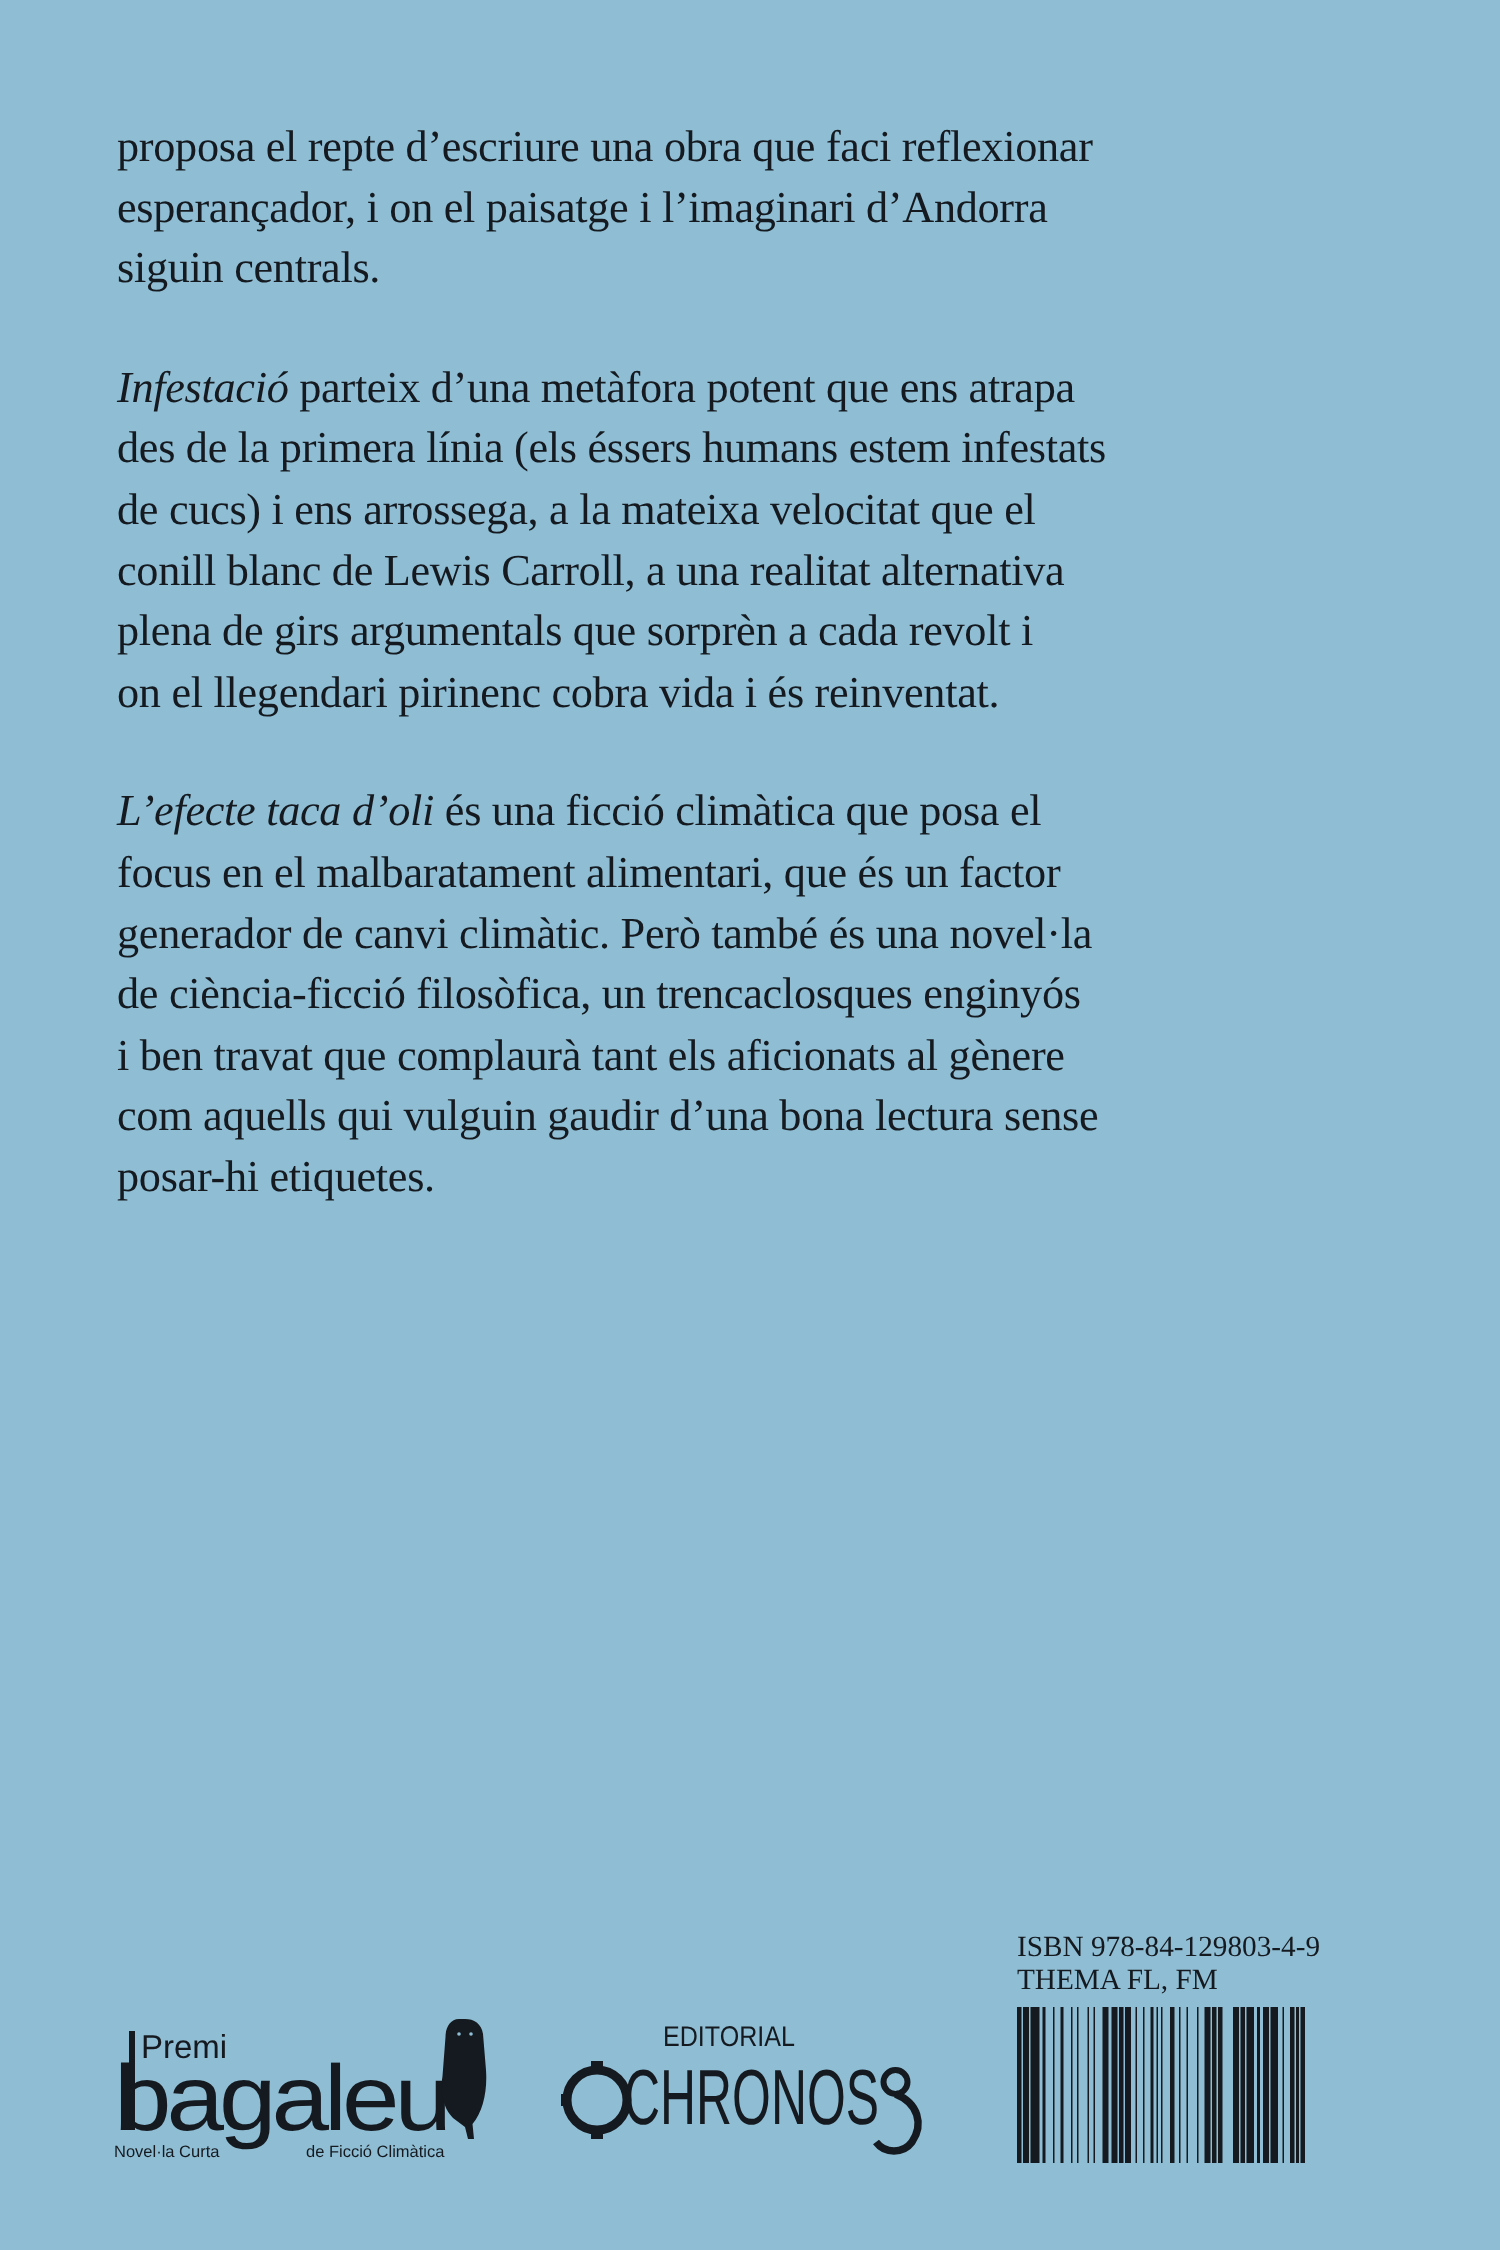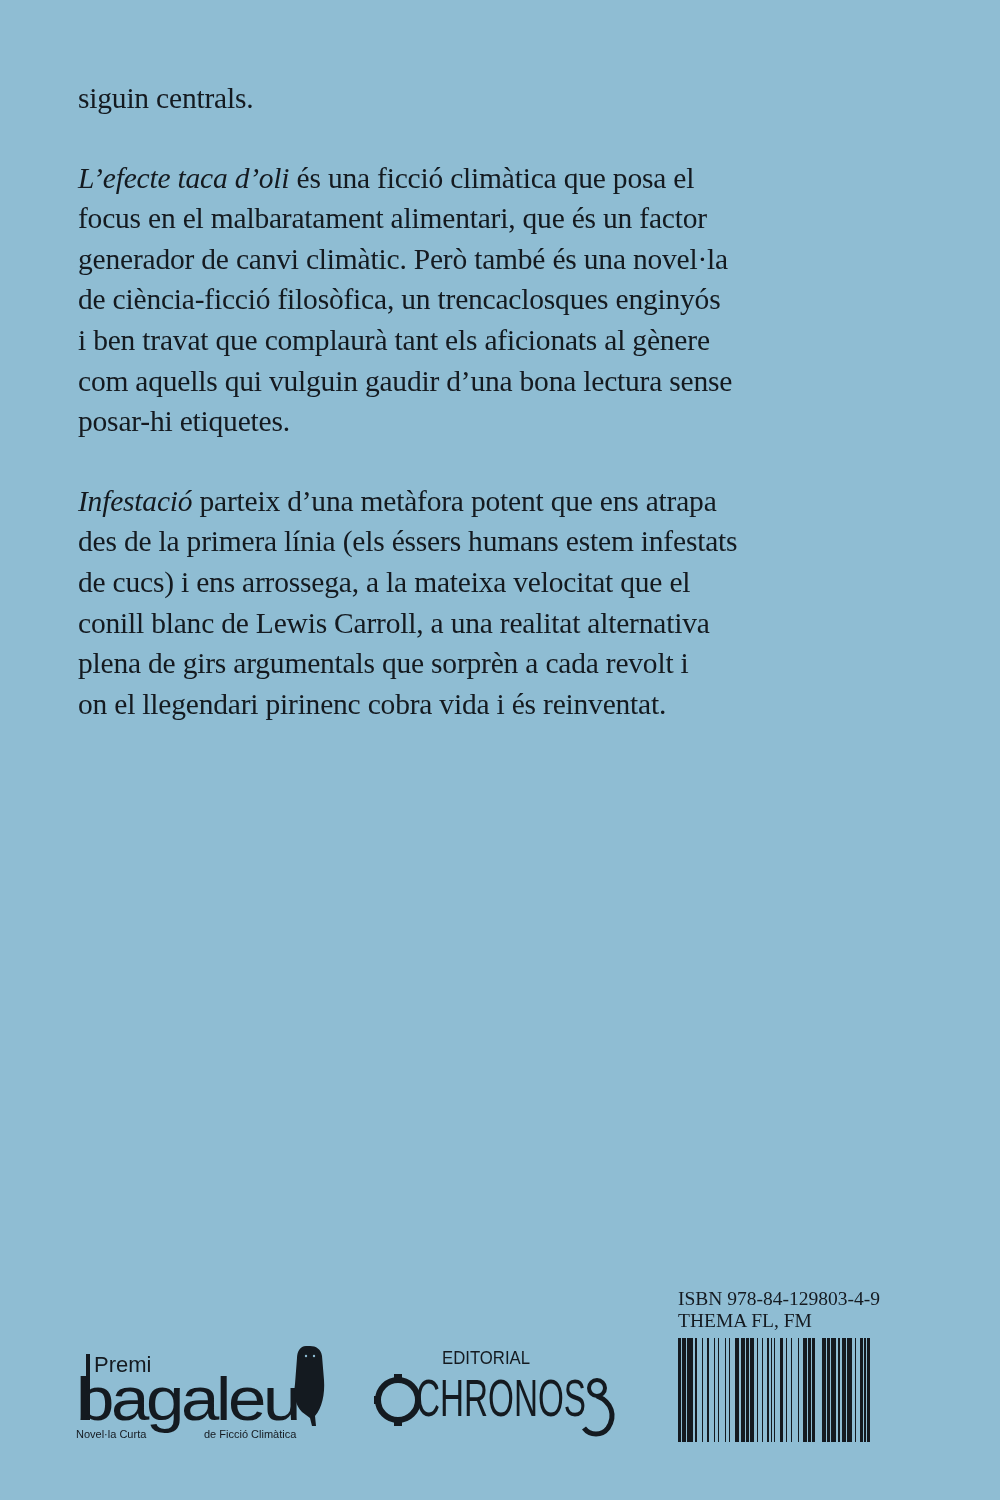--- a/index.html
+++ b/index.html
@@ -50,38 +50,40 @@
     position: absolute;
     left: 372px; top: 1340px;
     width: 250px; height: 105px;
   }
 </style>
 </head>
 <body>
 
 <div class="blurb">
   <p class="para">
+    <span class="line"><em></em><span>proposa el repte d’escriure una obra que faci reflexionar</span></span>
+    <span class="line"><em></em><span>esperançador, i on el paisatge i l’imaginari d’Andorra</span></span>
     <span class="line"><em></em><span>siguin centrals.</span></span>
+  </p>
+  <p class="para">
+    <span class="line"><em>Infestació</em><span> parteix d’una metàfora potent que ens atrapa</span></span>
+    <span class="line"><em></em><span>des de la primera línia (els éssers humans estem infestats</span></span>
+    <span class="line"><em></em><span>de cucs) i ens arrossega, a la mateixa velocitat que el</span></span>
+    <span class="line"><em></em><span>conill blanc de Lewis Carroll, a una realitat alternativa</span></span>
+    <span class="line"><em></em><span>plena de girs argumentals que sorprèn a cada revolt i</span></span>
+    <span class="line"><em></em><span>on el llegendari pirinenc cobra vida i és reinventat.</span></span>
   </p>
   <p class="para">
     <span class="line"><em>L’efecte taca d’oli</em><span> és una ficció climàtica que posa el</span></span>
     <span class="line"><em></em><span>focus en el malbaratament alimentari, que és un factor</span></span>
     <span class="line"><em></em><span>generador de canvi climàtic. Però també és una novel·la</span></span>
     <span class="line"><em></em><span>de ciència-ficció filosòfica, un trencaclosques enginyós</span></span>
     <span class="line"><em></em><span>i ben travat que complaurà tant els aficionats al gènere</span></span>
     <span class="line"><em></em><span>com aquells qui vulguin gaudir d’una bona lectura sense</span></span>
     <span class="line"><em></em><span>posar-hi etiquetes.</span></span>
-  </p>
-  <p class="para">
-    <span class="line"><em>Infestació</em><span> parteix d’una metàfora potent que ens atrapa</span></span>
-    <span class="line"><em></em><span>des de la primera línia (els éssers humans estem infestats</span></span>
-    <span class="line"><em></em><span>de cucs) i ens arrossega, a la mateixa velocitat que el</span></span>
-    <span class="line"><em></em><span>conill blanc de Lewis Carroll, a una realitat alternativa</span></span>
-    <span class="line"><em></em><span>plena de girs argumentals que sorprèn a cada revolt i</span></span>
-    <span class="line"><em></em><span>on el llegendari pirinenc cobra vida i és reinventat.</span></span>
   </p>
 </div>
 
 <svg class="logo-bagaleu" viewBox="0 0 270 105" xmlns="http://www.w3.org/2000/svg">
   <text x="20" y="32" font-family="Liberation Sans, DejaVu Sans, sans-serif" font-size="22" fill="#141a20">Premi</text>
   <line x1="14" y1="14" x2="14" y2="80" stroke="#141a20" stroke-width="4"></line>
   <text x="2" y="80" font-family="Liberation Sans, DejaVu Sans, sans-serif" font-size="62" font-weight="normal" letter-spacing="-3" fill="#141a20" textLength="222" lengthAdjust="spacingAndGlyphs">bagaleu</text>
   <text x="2" y="98" font-family="Liberation Sans, DejaVu Sans, sans-serif" font-size="11" fill="#141a20">Novel·la Curta</text>
   <text x="130" y="98" font-family="Liberation Sans, DejaVu Sans, sans-serif" font-size="11" fill="#141a20">de Ficció Climàtica</text>
   <g>

